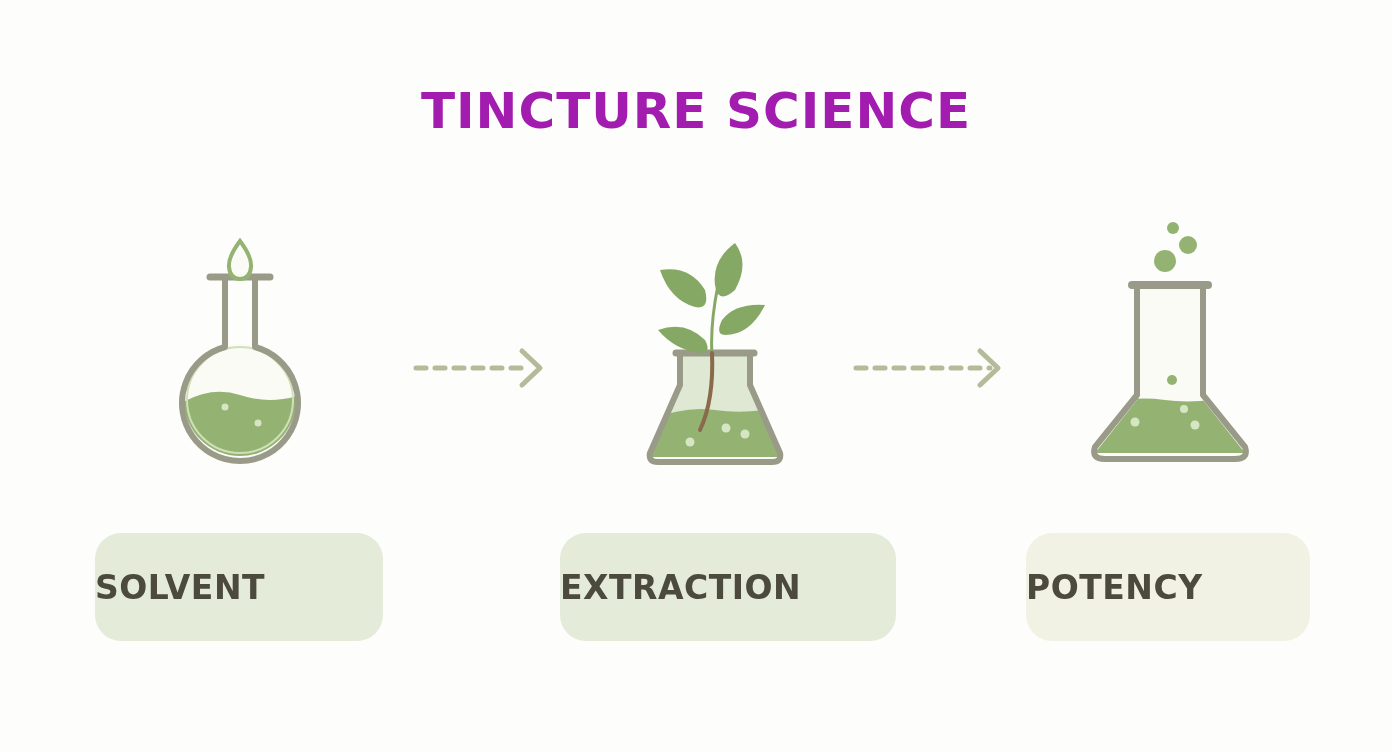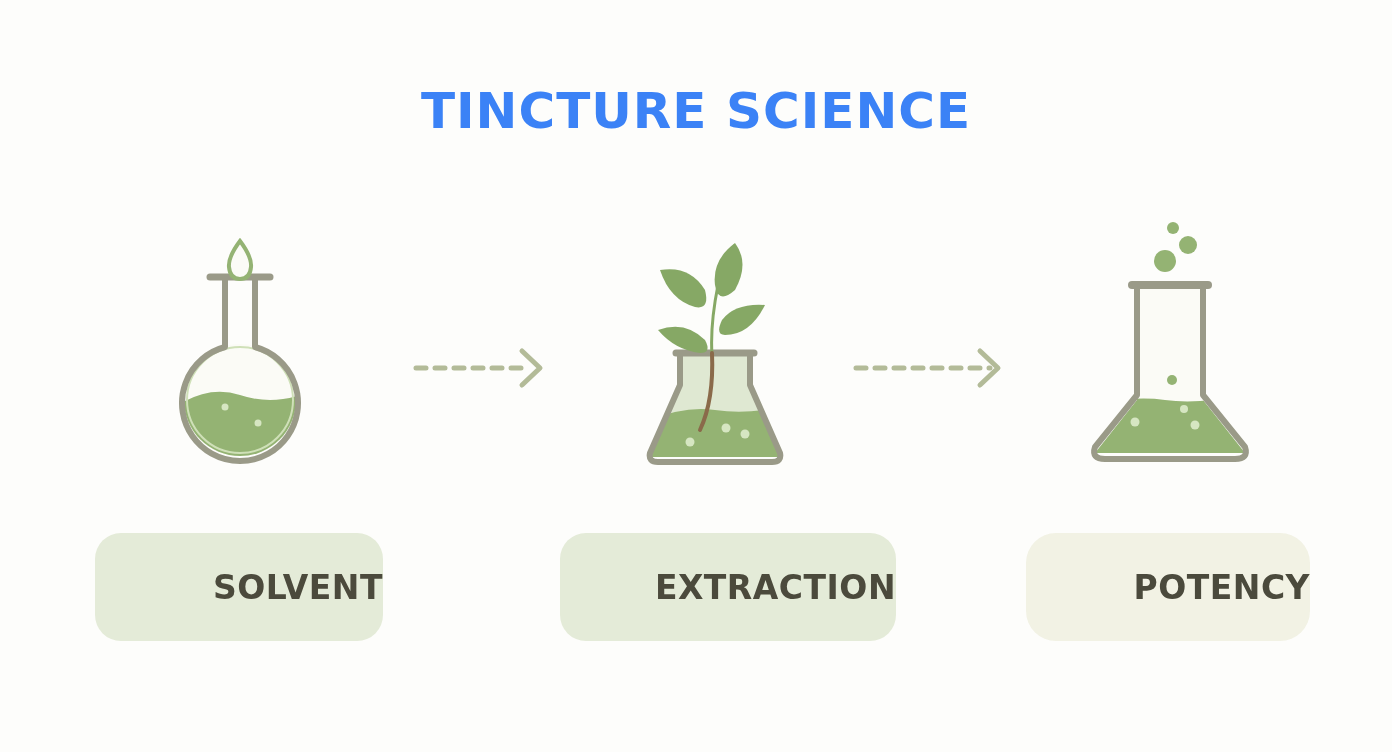--- a/index.html
+++ b/index.html
@@ -5,27 +5,27 @@
   html, body { margin: 0; padding: 0; }
   body {
     width: 1392px; height: 752px; overflow: hidden;
     background: #fdfdfb;
     font-family: "DejaVu Sans", "Liberation Sans", sans-serif;
     position: relative;
   }
   .title {
     position: absolute; left: 0; width: 1392px; top: 82px;
     text-align: center; font-weight: bold; font-size: 50px;
-    letter-spacing: 1px; color: #3b82f6;
+    letter-spacing: 1px; color: #a21caf;
   }
   .icon { position: absolute; }
   .arrow { position: absolute; }
   .label-box {
     position: absolute; height: 108px; border-radius: 26px;
-    display: flex; align-items: center; justify-content: flex-end;
+    display: flex; align-items: center; justify-content: flex-start;
     font-weight: bold; font-size: 33px; color: #4b4a3c; letter-spacing: 0.5px;
   }
 </style>
 </head>
 <body>
 
 <div class="title">TINCTURE SCIENCE</div>
 
 <svg class="icon" style="left:170px; top:235px;" width="140" height="235" viewBox="0 0 140 235">
   <defs>
@@ -93,15 +93,15 @@
   <circle cx="99" cy="194" r="4" fill="#d6e6c2"></circle>
   <circle cx="110" cy="210" r="4.5" fill="#d6e6c2"></circle>
 </svg>
 
 <div class="label-box" style="left:95px; top:533px; width:288px; background:#e4ebd8;">
   <span>SOLVENT</span>
 </div>
 <div class="label-box" style="left:560px; top:533px; width:336px; background:#e4ebd8;">
   <span>EXTRACTION</span>
 </div>
-<div class="label-box" style="left:1026px; top:533px; width:284px; background:#f2f2e4;border-radius:30px;">
+<div class="label-box" style="left:1026px; top:533px; width:284px; background:#f2f2e4;">
   <span>POTENCY</span>
 </div>
 
 </body></html>

